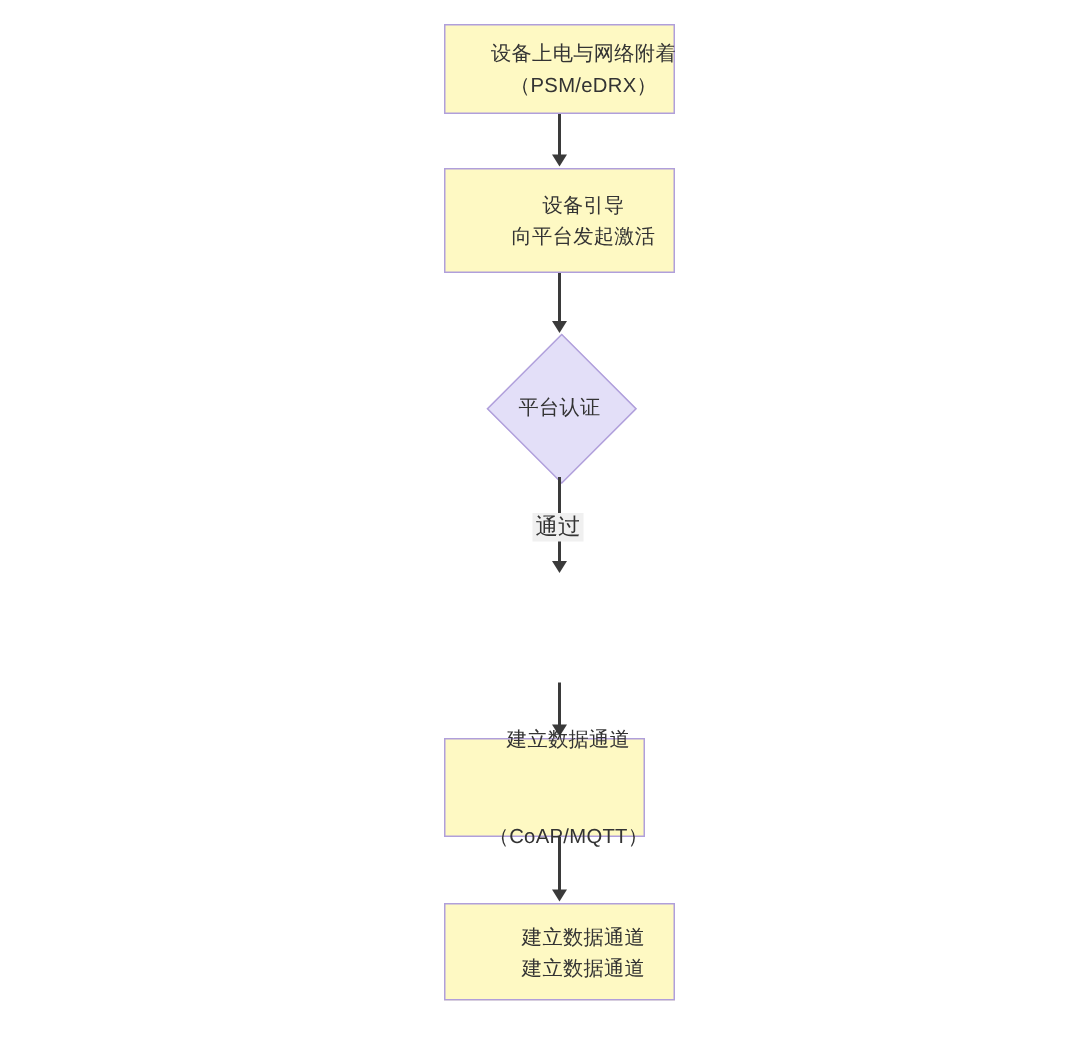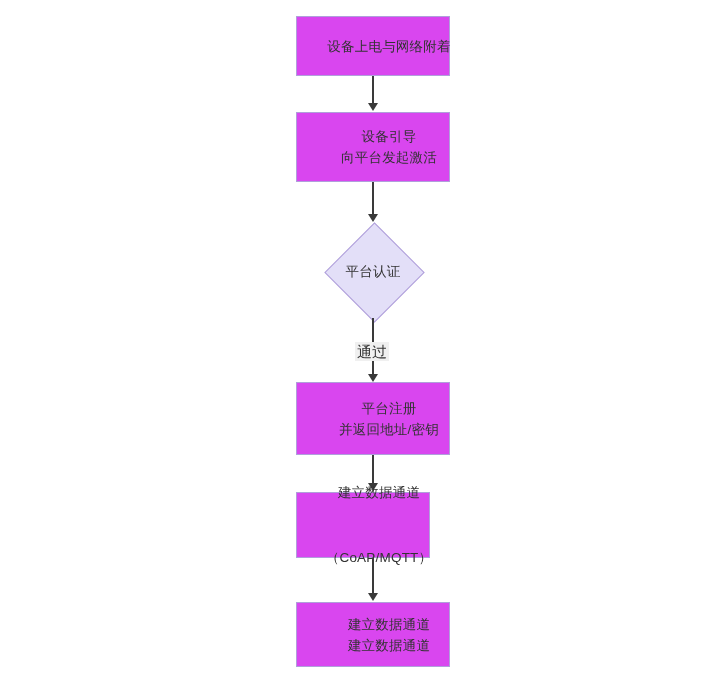--- a/index.html
+++ b/index.html
@@ -28,21 +28,21 @@
     position: absolute;
     box-sizing: border-box;
     display: flex;
     flex-direction: column;
     align-items: center;
     justify-content: center;
     text-align: center;
   }
 
   .node-process {
-    background: #d946ef;
+    background: #fef9c3;
     border: 1.4px solid #b09fdb;
     padding-left: 32px;
   }
 
   .node-decision-wrap {
     position: absolute;
     display: flex;
     align-items: center;
     justify-content: center;
   }
@@ -96,20 +96,21 @@
     white-space: nowrap;
   }
 </style>
 </head>
 <body>
 
 <div id="flow-canvas">
 
   <div class="node node-process" style="left:296px; top:16px; width:154px; height:60px;">
     <div class="node-text">设备上电与网络附着</div>
+    <div class="node-text">（PSM/eDRX）</div>
   </div>
 
   <div class="edge-line" style="left:372.3px; top:76px; height:28px;"></div>
   <div class="edge-head" style="left:368px; top:103px;"></div>
 
   <div class="node node-process" style="left:296px; top:112px; width:154px; height:70px;align-items:center;">
     <div class="node-text">设备引导</div>
     <div class="node-text">向平台发起激活</div>
   </div>
 
@@ -118,24 +119,20 @@
 
   <div class="node-decision-wrap" style="left:325px; top:222px; width:96px; height:98px;">
     <div class="node-decision-shape"></div>
     <div class="node-text node-decision-label">平台认证</div>
   </div>
 
   <div class="edge-line" style="left:372.3px; top:318px; height:60px;"></div>
   <div class="edge-label" style="left:355px; top:342px;">通过</div>
   <div class="edge-head" style="left:368px; top:374px;"></div>
 
-  <div class="node node-process" style="left:296px; top:382px; width:154px; height:73px;">
-    <div class="node-text">平台注册</div>
-    <div class="node-text">并返回地址/密钥</div>
-  </div>
 
   <div class="edge-line" style="left:372.3px; top:455px; height:29px;"></div>
   <div class="edge-head" style="left:368px; top:483px;"></div>
 
   <div class="node node-process" style="left:296px; top:492px; width:134px; height:66px;gap:44px;">
     <div class="node-text">建立数据通道</div>
     <div class="node-text">（CoAP/MQTT）</div>
   </div>
 
   <div class="edge-line" style="left:372.3px; top:558px; height:36px;"></div>

